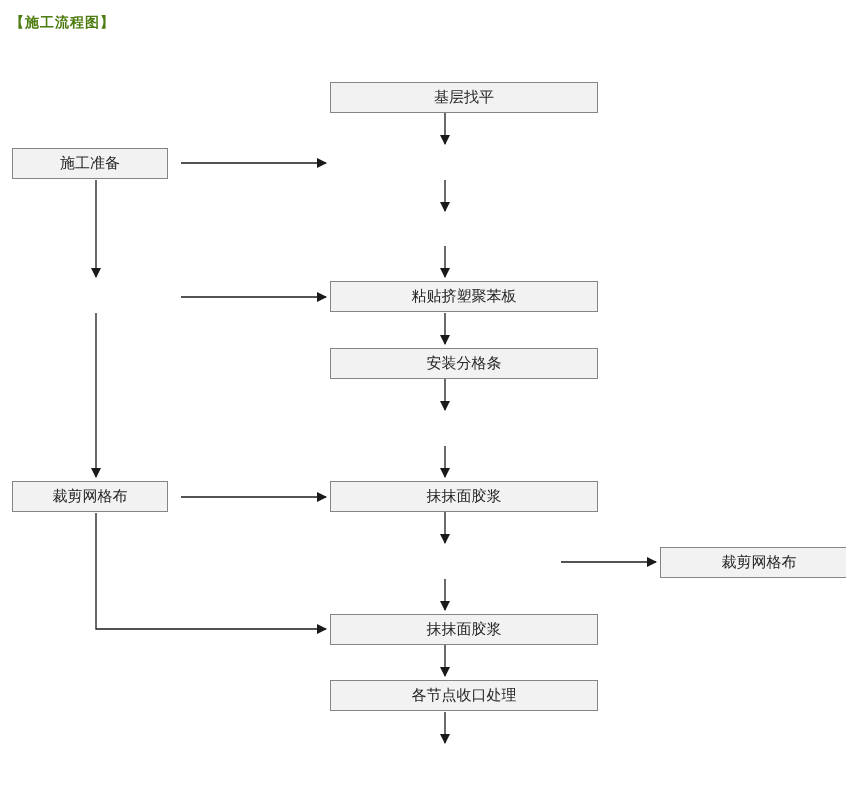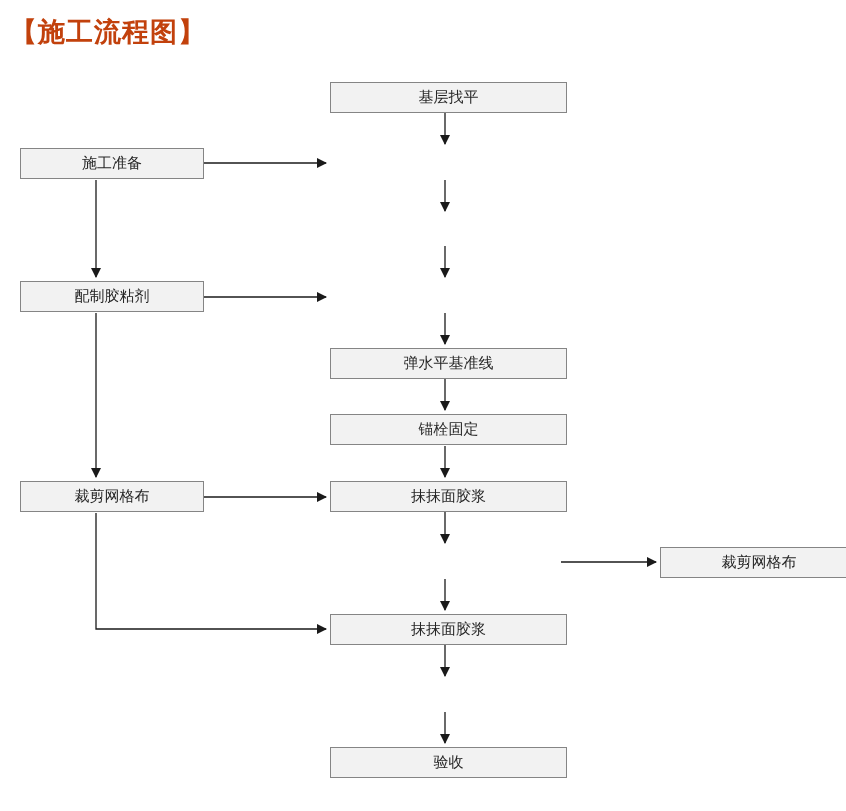--- a/index.html
+++ b/index.html
@@ -19,40 +19,40 @@
     position:relative;
     width:846px;
     height:811px;
     background:var(--bg);
     overflow:hidden;
   }
   .page-title{
     position:absolute;
     left:10px;
     top:14px;
-    font-size:27px;
+    font-size:14px;
     font-weight:bold;
-    color:#c2410c;
+    color:#4d7c0f;
     letter-spacing:1px;
   }
   .node{
     position:absolute;
     height:31px;
     background:var(--box-fill);
     border:1px solid var(--box-border);
     display:flex;
     align-items:center;
     justify-content:center;
     font-size:15px;
     color:var(--text-color);
     text-align:center;
     z-index:2;
   }
-  .node.center{left:330px;width:237px;}
-  .node.left{left:20px;width:184px;}
+  .node.center{left:330px;width:268px;}
+  .node.left{left:12px;width:156px;}
   .node.right{left:660px;width:198px;}
   svg.connectors{
     position:absolute;
     left:0;top:0;
     width:846px;height:811px;
     z-index:1;
   }
   svg.connectors line, svg.connectors polyline{
     stroke:var(--arrow-color);
     stroke-width:1.3;
@@ -91,25 +91,24 @@
     <line x1="181" y1="163" x2="326" y2="163" marker-end="url(#arrowhead)"></line>
     <line x1="181" y1="297" x2="326" y2="297" marker-end="url(#arrowhead)"></line>
     <line x1="181" y1="497" x2="326" y2="497" marker-end="url(#arrowhead)"></line>
 
     <polyline points="96,513 96,629 326,629" marker-end="url(#arrowhead)"></polyline>
 
     <line x1="561" y1="562" x2="656" y2="562" marker-end="url(#arrowhead)"></line>
   </svg>
 
   <div class="node center" style="top:82px">基层找平</div>
-  <div class="node center" style="top:348px">弹水平基准线</div>
-  <div class="node center" style="top:414px">锚栓固定</div>
+  <div class="node center" style="top:281px">粘贴挤塑聚苯板</div>
+  <div class="node center" style="top:348px">安装分格条</div>
   <div class="node center" style="top:481px">抹抹面胶浆</div>
   <div class="node center" style="top:614px">抹抹面胶浆</div>
-  <div class="node center" style="top:747px">验收</div>
+  <div class="node center" style="top:680px">各节点收口处理</div>
 
   <div class="node left" style="top:148px">施工准备</div>
-  <div class="node left" style="top:281px">配制胶粘剂</div>
   <div class="node left" style="top:481px">裁剪网格布</div>
 
   <div class="node right" style="top:547px">裁剪网格布</div>
 
 </div>
 
 </body></html>

